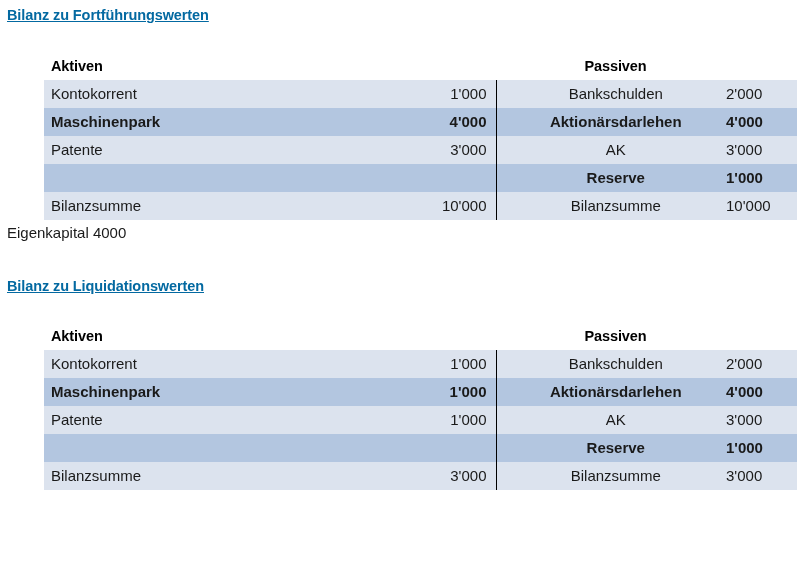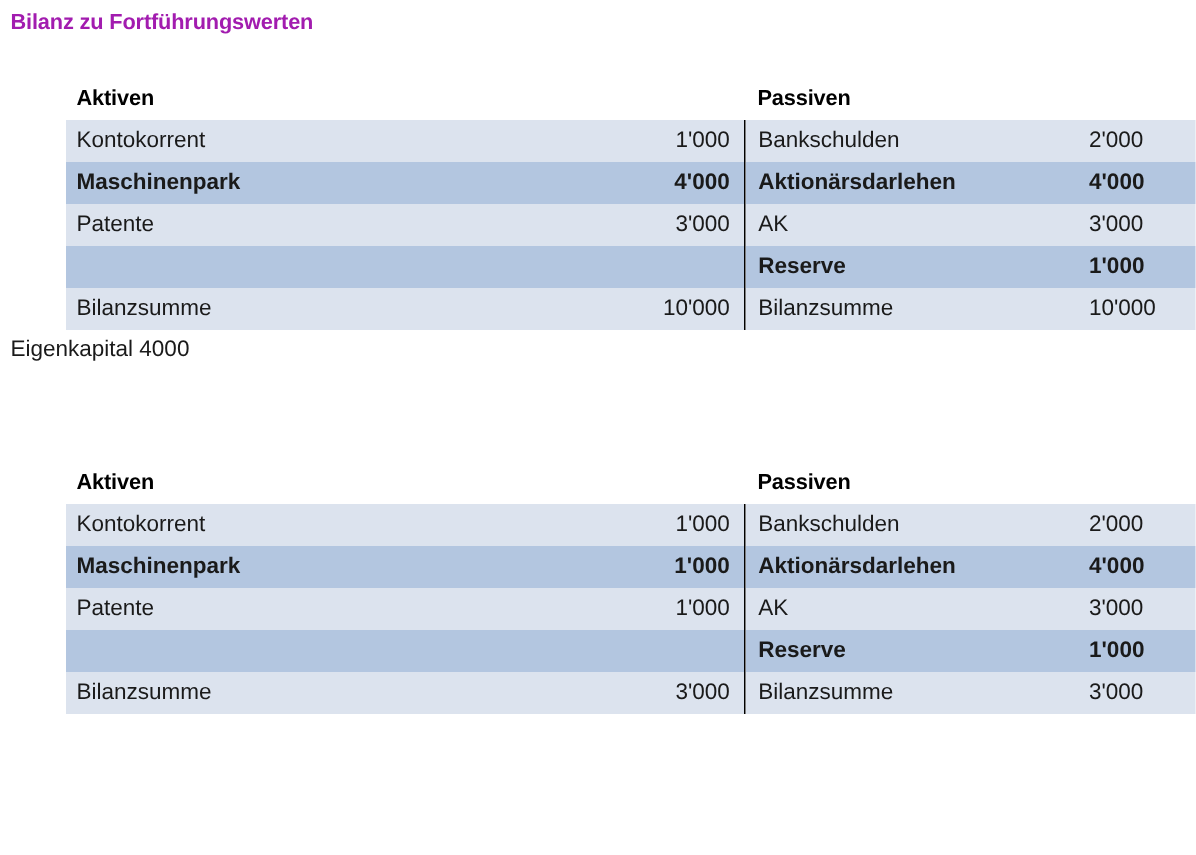--- a/index.html
+++ b/index.html
@@ -21,24 +21,25 @@
     left: 0;
     top: 0;
     width: 797px;
     height: 570px;
   }
 
   
   .title {
     font-size: 14.5px;
     font-weight: bold;
-    color: #a21caf;
+    color: #0369a1;
     letter-spacing: -0.1px;
     padding-left: 7px;
     line-height: 1;
+    text-decoration: underline;
   }
 
   .balance-table {
     position: relative;
     width: 797px;
     border-collapse: collapse;
     table-layout: fixed;
     margin-left: 44px;
   }
 
@@ -62,21 +63,21 @@
     font-weight: bold;
     font-size: 14.5px;
     height: 27px;
     line-height: 27px;
     letter-spacing: -0.1px;
     color: #000000;
   }
 
   td.label  { padding-left: 7px;  text-align: left; }
   td.num    { padding-right: 9px; text-align: right; }
-  td.label-r{ padding-left: 9px;  text-align: left; }
+  td.label-r{ padding-left: 9px;  text-align: center; }
   td.num-r  { padding-right: 11px;}
 
   
   .band-light td { background: #dce3ee; }
   .band-dark  td { background: #b3c6e0; font-weight: bold; }
 
   
   .balance-table tr:not(.hdr-row) td.num {
     border-right: 1.6px solid #000000;
   }
@@ -149,20 +150,21 @@
         <td class="label-r">Bilanzsumme</td>
         <td class="num-r">10'000</td>
       </tr>
     </tbody>
   </table>
 
   <div class="note">Eigenkapital 4000</div>
 
   <div style="height:34px" class="spacer-white"></div>
 
+  <div class="title">Bilanz zu Liquidationswerten</div>
 
   <div style="height:30px" class="spacer-white"></div>
 
   <table class="balance-table">
     <colgroup>
       <col class="c-label-l">
         <col class="c-num-l">
         <col class="c-label-r">
         <col class="c-num-r">
     </colgroup>

